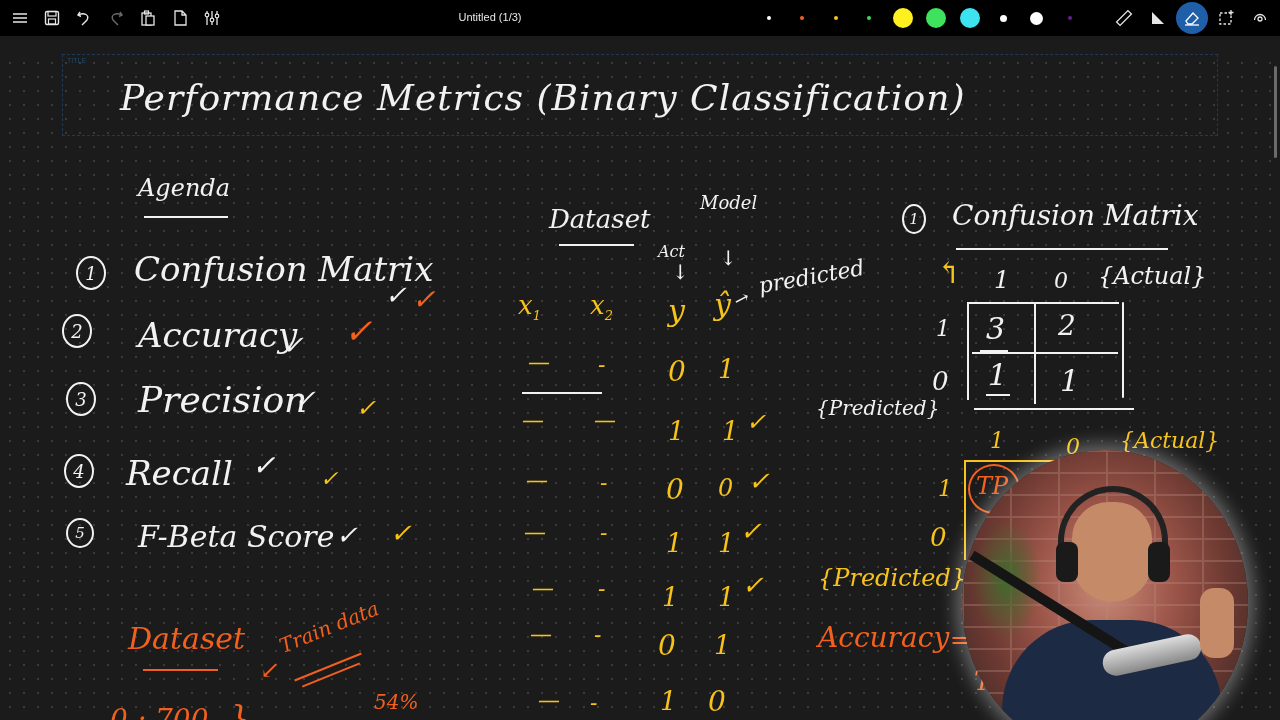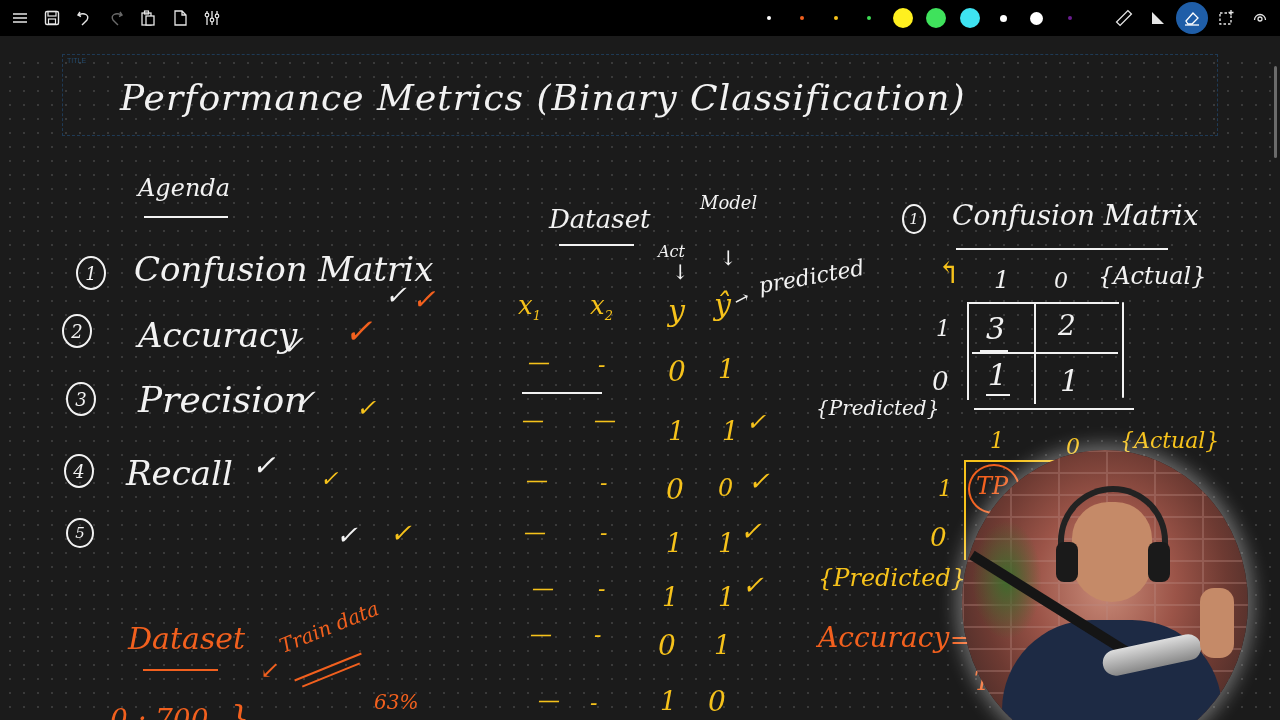--- a/index.html
+++ b/index.html
@@ -139,20 +139,21 @@
     <div class="tb-btn">
       <svg viewBox="0 0 18 18">
           <path d="M4 2v14M9 2v14M14 2v14" stroke="currentColor" stroke-width="1.3"></path>
           <circle cx="4" cy="6" r="1.8" fill="#000" stroke="currentColor" stroke-width="1.2"></circle>
           <circle cx="9" cy="11" r="1.8" fill="#000" stroke="currentColor" stroke-width="1.2"></circle>
           <circle cx="14" cy="7" r="1.8" fill="#000" stroke="currentColor" stroke-width="1.2"></circle>
         </svg>
     </div>
   </div>
 
+  <div class="doc-title">Untitled (1/3)</div>
 
   <div class="pens">
     <div class="pen">
         <span style="width:4px;height:4px;background:#ffffff"></span>
       </div>
     <div class="pen">
         <span style="width:4px;height:4px;background:#f2601e"></span>
       </div>
     <div class="pen">
         <span style="width:4px;height:4px;background:#f6c21b"></span>
@@ -237,30 +238,31 @@
   <div class="hw w" style="left:138px;top:330px;font-size:36px;">Precision</div>
   <div class="hw w" style="left:294px;top:334px;font-size:26px;">✓</div>
   <div class="hw y" style="left:356px;top:344px;font-size:24px;">✓</div>
 
   <div class="circle-num" style="left:64px;top:402px;">4</div>
   <div class="hw w" style="left:126px;top:404px;font-size:34px;">Recall</div>
   <div class="hw w" style="left:252px;top:400px;font-size:28px;">✓</div>
   <div class="hw y" style="left:320px;top:416px;font-size:22px;">✓</div>
 
   <div class="circle-num" style="left:66px;top:466px;width:28px;height:30px;font-size:15px;">5</div>
+  <div class="hw w" style="left:138px;top:470px;font-size:30px;">F-Beta Score</div>
   <div class="hw w" style="left:336px;top:470px;font-size:26px;">✓</div>
   <div class="hw y" style="left:390px;top:468px;font-size:26px;">✓</div>
 
   <div class="hw o" style="left:128px;top:572px;font-size:30px;">Dataset</div>
   <div class="ul o" style="left:143px;top:617px;width:75px;"></div>
   <div class="hw o" style="left:260px;top:606px;font-size:24px;">↙</div>
   <div class="hw o" style="left:284px;top:584px;font-size:20px;transform:rotate(-22deg);transform-origin:left bottom;">Train data</div>
   <div class="ul o" style="left:292px;top:614px;width:72px;transform:rotate(-22deg);"></div>
   <div class="ul o" style="left:300px;top:622px;width:62px;transform:rotate(-22deg);"></div>
-  <div class="hw o" style="left:374px;top:640px;font-size:20px;">63%</div>
+  <div class="hw o" style="left:374px;top:640px;font-size:20px;">54%</div>
   <div class="hw o" style="left:110px;top:654px;font-size:28px;">0 : 700</div>
   <div class="hw o" style="left:228px;top:648px;font-size:34px;">}</div>
   <div class="hw o" style="left:258px;top:674px;font-size:18px;">1000</div>
 
   <div class="hw w" style="left:549px;top:154px;font-size:26px;">Dataset</div>
   <div class="ul w" style="left:559px;top:192px;width:75px;"></div>
   <div class="hw w" style="left:700px;top:142px;font-size:18px;">Model</div>
   <div class="hw w" style="left:650px;top:192px;font-size:16px;margin-left:8px;">Act</div>
   <div class="hw w" style="left:672px;top:210px;font-size:20px;">↓</div>
   <div class="hw w" style="left:720px;top:196px;font-size:20px;">↓</div>

